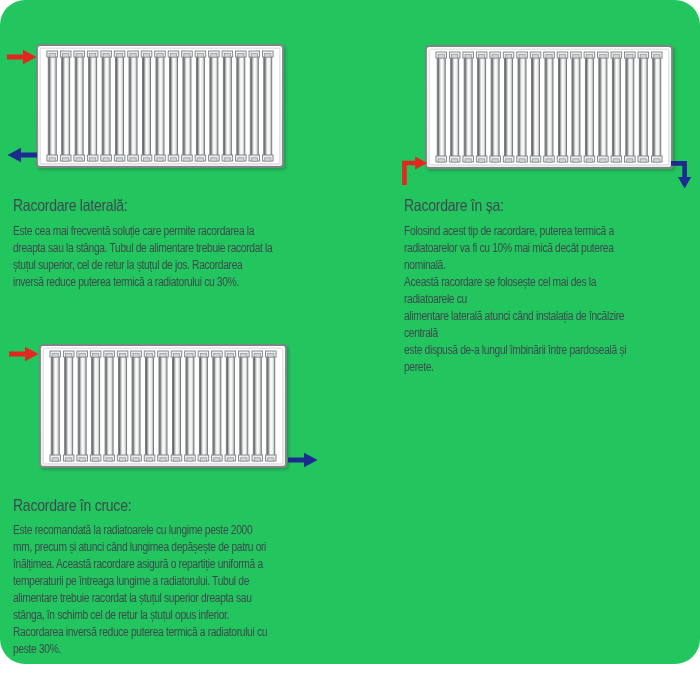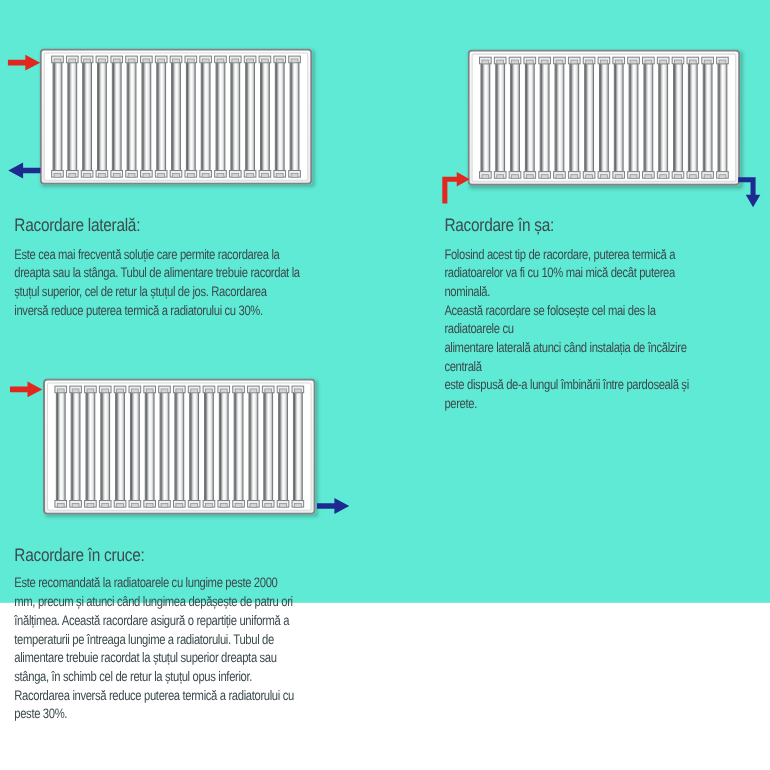--- a/index.html
+++ b/index.html
@@ -1,18 +1,18 @@
 <!DOCTYPE html>
 <html style="--red: #e2271e; --blue: #1d2a90; --text: #3d4a4e;"><head>
 <meta charset="utf-8">
 <style>
   * { margin:0; padding:0; box-sizing:border-box; }
   html,body { width:700px; height:700px; background:#ffffff; overflow:hidden;
     font-family:"Liberation Sans", sans-serif; }
-  .canvas { position:relative; width:700px; height:548px; background:#5eead4; }
+  .canvas { position:relative; width:700px; height:664px; background:#22c55e;border-radius:25px; }
 
   .radiator { position:absolute; box-shadow:2px 2px 3px rgba(40,40,40,.25); border-radius:3px; }
   .radiator svg { display:block; width:100%; height:100%; }
   .rad1 { left:36px; top:44px;  width:248px; height:124px; }
   .rad2 { left:425px; top:45px; width:248px; height:124px; }
   .rad3 { left:39px; top:344px; width:248px; height:124px; }
 
   .arrow { position:absolute; }
   .red-fill   { fill:var(--red); }
   .blue-fill  { fill:var(--blue); }

